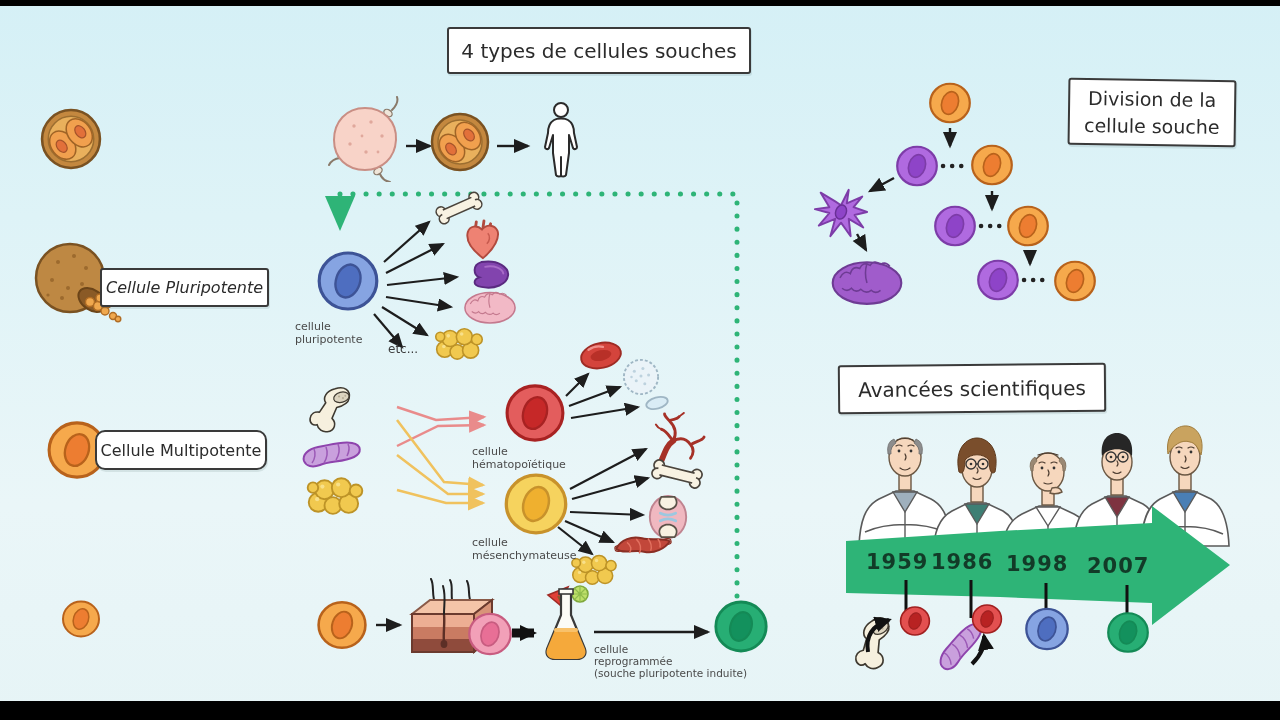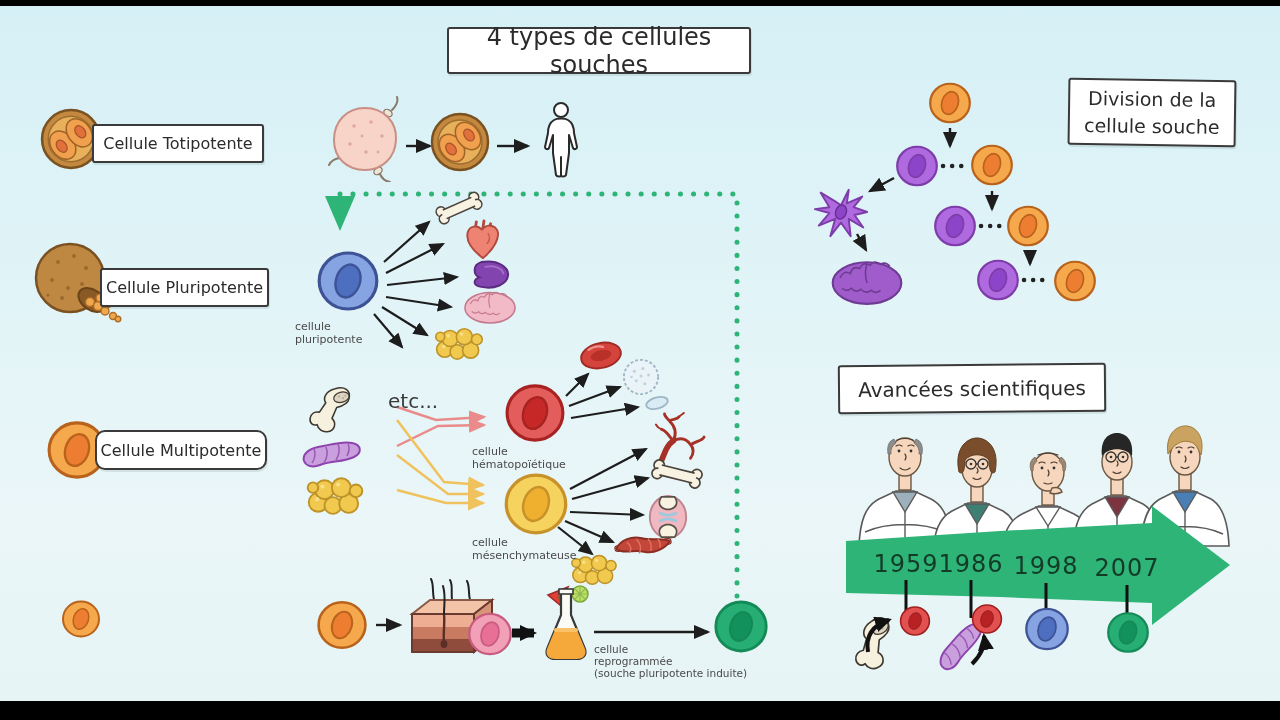--- a/index.html
+++ b/index.html
@@ -11,21 +11,21 @@
   .bar{position:absolute;left:0;width:1280px;background:#000;}
   .bar.top{top:0;height:6px;}
   .bar.bottom{top:701px;height:19px;}
   .box{
     position:absolute;background:#fff;border:2px solid #3a3a3a;border-radius:3px;
     display:flex;align-items:center;justify-content:center;text-align:center;
     box-shadow:1px 2px 0 rgba(60,90,90,.12);
   }
   .lbl{position:absolute;text-align:left;color:#4a4a4a;line-height:1.15;}
   .small{font-size:11px;}
-  .year{position:absolute;width:80px;text-align:center;font-size:24px;color:#123b28;font-weight:400;letter-spacing:1px;}
+  .year{position:absolute;width:80px;font-size:21px;color:#123b28;font-weight:700;letter-spacing:1px;}
   svg.layer{position:absolute;left:0;top:0;}
   .cb{fill:var(--b,#F6A94C);stroke:var(--s,#B8621B);stroke-width:2;}
   .cn{fill:var(--n,#ED7D31);stroke:var(--s,#B8621B);stroke-width:1.5;}
   .coat{fill:#ffffff;stroke:#5a5a5a;stroke-width:1.6;}
   .skin{fill:#F6D7BD;stroke:#6B5844;stroke-width:1.4;}
   .face{stroke:#4a3a2e;stroke-width:1.2;fill:none;stroke-linecap:round;}
 </style>
 </head>
 <body>
 
@@ -511,48 +511,45 @@
         <use href="#sym-cell" x="1024" y="605" width="46" height="48" style="--b:#86A4E2;--n:#4E6EC0;--s:#3D5396"></use>
       </g>
     <g>
         <use href="#sym-cell" x="1106" y="610" width="44" height="45" style="--b:#27AE74;--n:#13915D;--s:#148A56"></use>
       </g>
   </svg>
 
   <div class="bar top"></div>
   <div class="bar bottom"></div>
 
-  <div class="box" style="left:447px;top:27px;width:300px;height:43px;font-size:24px;">
+  <div class="box" style="left:447px;top:27px;width:300px;height:43px;font-size:20px;">
     <span>4 types de cellules souches</span>
   </div>
 
-  <div class="box" style="left:92px;top:124px;width:168px;height:35px;font-size:16px;">
-    <span>Cellule Totipotente</span>
-  </div>
-  <div class="box" style="left:100px;top:268px;width:165px;height:35px;font-size:16px;">
+  <div class="box" style="left:100px;top:268px;width:165px;height:35px;font-size:16px;font-style:italic;">
     <span>Cellule Pluripotente</span>
   </div>
   <div class="box" style="left:95px;top:430px;width:168px;height:36px;font-size:16px;border-radius:10px;">
     <span>Cellule Multipotente</span>
   </div>
 
   <div class="box" style="left:1068px;top:79px;width:164px;height:63px;font-size:19px;line-height:1.4;transform:rotate(0.8deg);flex-direction:column;">
     <span>Division de la</span>
     <span>cellule souche</span>
   </div>
 
   <div class="box" style="left:838px;top:364px;width:264px;height:45px;font-size:20px;transform:rotate(-0.5deg);">
     <span>Avancées scientifiques</span>
   </div>
 
   <div class="lbl small" style="left:295px;top:321px;width:105px;">
     <div>cellule</div>
     <div>pluripotente</div>
   </div>
-  <div class="lbl" style="left:388px;top:343px;width:64px;font-size:20px;color:#3a3a3a;margin-top:47px;">
+  <div class="lbl" style="left:388px;top:343px;width:64px;font-size:12px;color:#3a3a3a;">
     <span>etc...</span>
   </div>
   <div class="lbl small" style="left:472px;top:446px;width:128px;">
     <div>cellule</div>
     <div>hématopoïétique</div>
   </div>
   <div class="lbl small" style="left:472px;top:537px;width:130px;">
     <div>cellule</div>
     <div>mésenchymateuse</div>
   </div>

